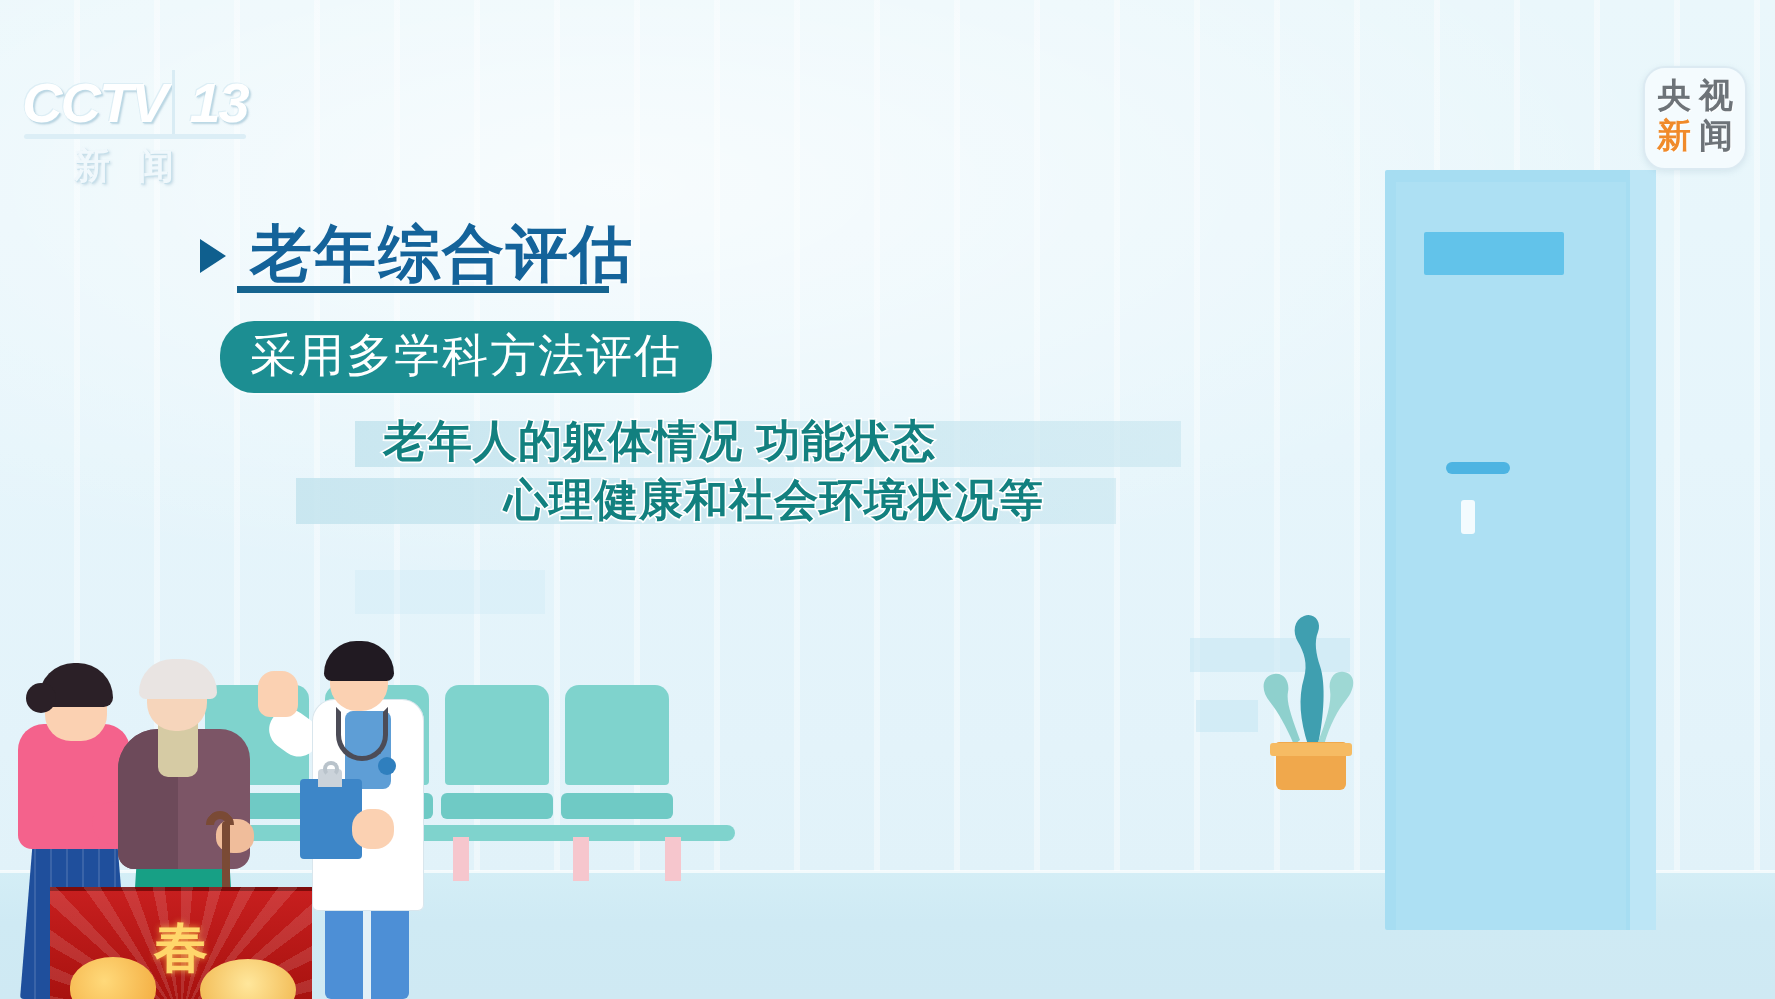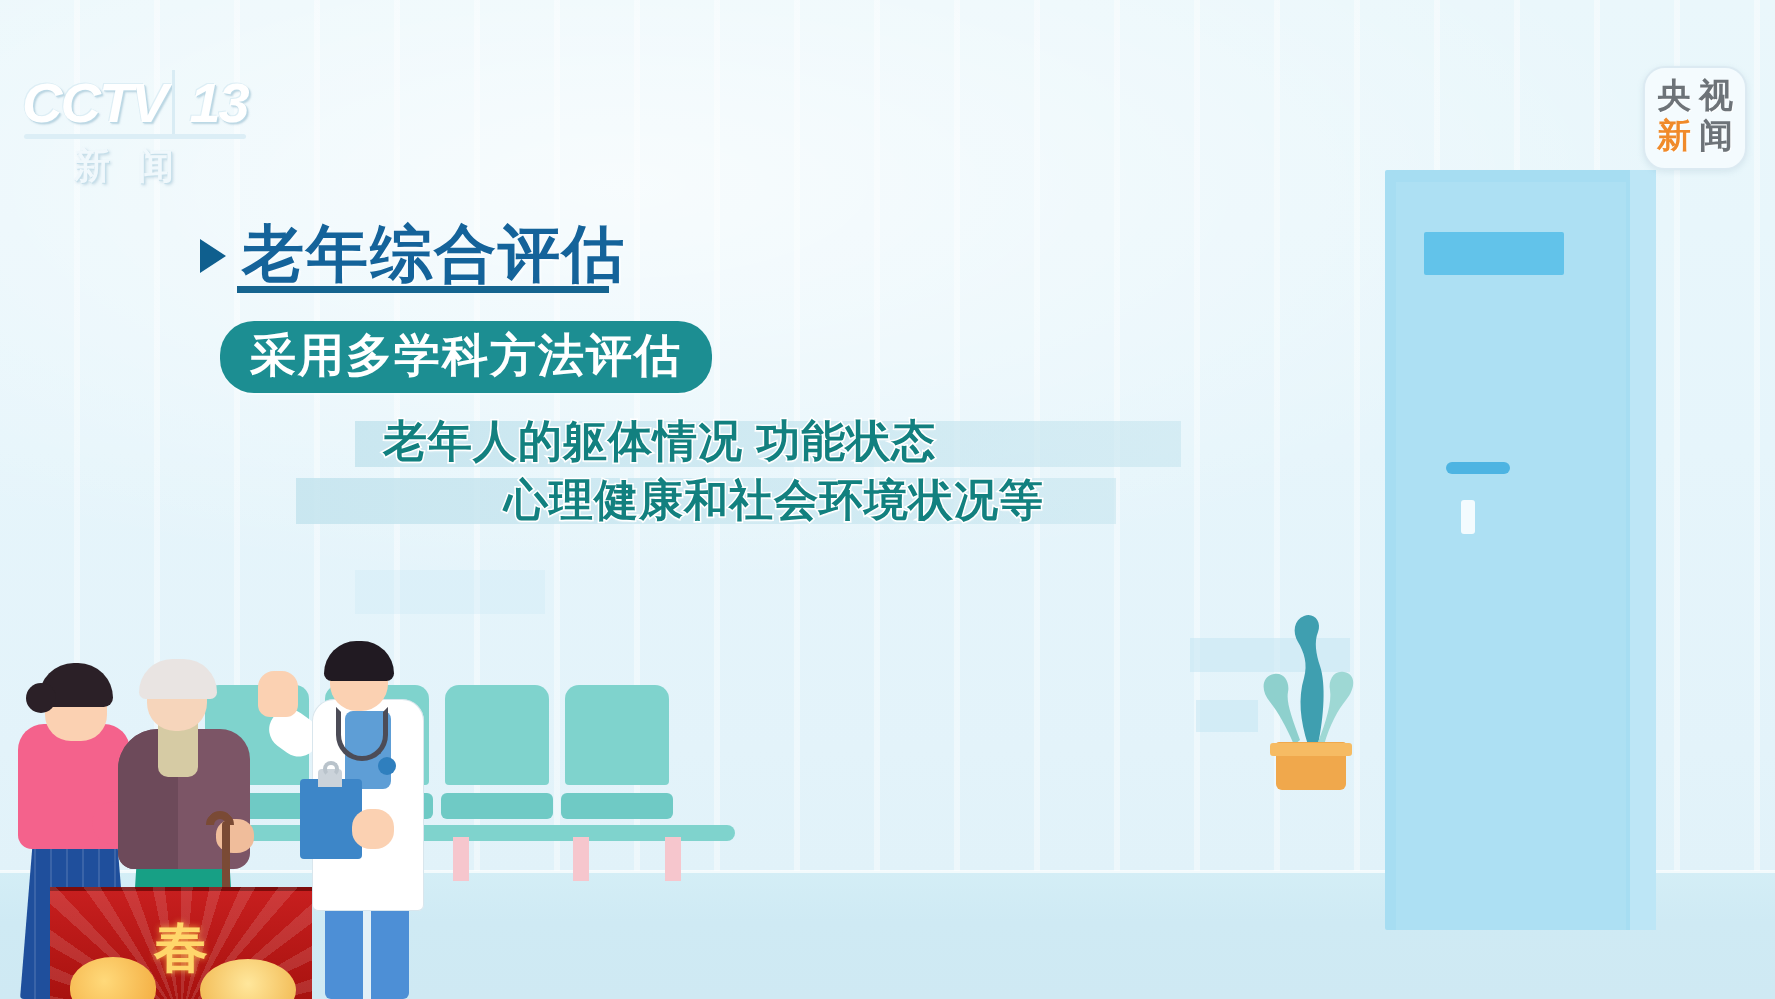--- a/index.html
+++ b/index.html
@@ -155,21 +155,21 @@
     text-align: center;
     font-family: "Liberation Sans", "DejaVu Sans", sans-serif;
     text-shadow: 1px 1px 0 rgba(255,255,255,.9);
   }
   .nb-gray { color: #6d7378; }
   .nb-orange { color: #f08a2a; }
 
   
   .headline {
     position: absolute; left: 200px; top: 212px;
-    display: flex; align-items: center; gap: 16px;
+    display: flex; align-items: center; gap: 24px;
   }
   .tri {
     width: 0; height: 0;
     border-left: 26px solid #0f5f8e;
     border-top: 17px solid transparent;
     border-bottom: 17px solid transparent;
     margin-top: 4px;
   }
   .headline-text {
     font-size: 62px; font-weight: 700; letter-spacing: 2px;
@@ -184,21 +184,21 @@
   }
 
   .pill {
     position: absolute; left: 220px; top: 321px;
     background: #1c8e92;
     border-radius: 34px;
     padding: 10px 30px 14px 30px;
     box-shadow: 0 2px 0 rgba(255,255,255,.4);
   }
   .pill-text {
-    font-size: 46px; font-weight: 700; letter-spacing: 2px;
+    font-size: 46px; font-weight: 400; letter-spacing: 2px;
     color: #ffffff; white-space: nowrap; line-height: 1.05;
   }
 
   .hl-bar {
     position: absolute;
     background: linear-gradient(90deg, rgba(196,228,238,.85), rgba(196,228,238,.55));
   }
   .hl-bar.one { left: 355px; top: 421px; width: 826px; height: 46px; }
   .hl-bar.two { left: 296px; top: 478px; width: 820px; height: 46px; }
 

